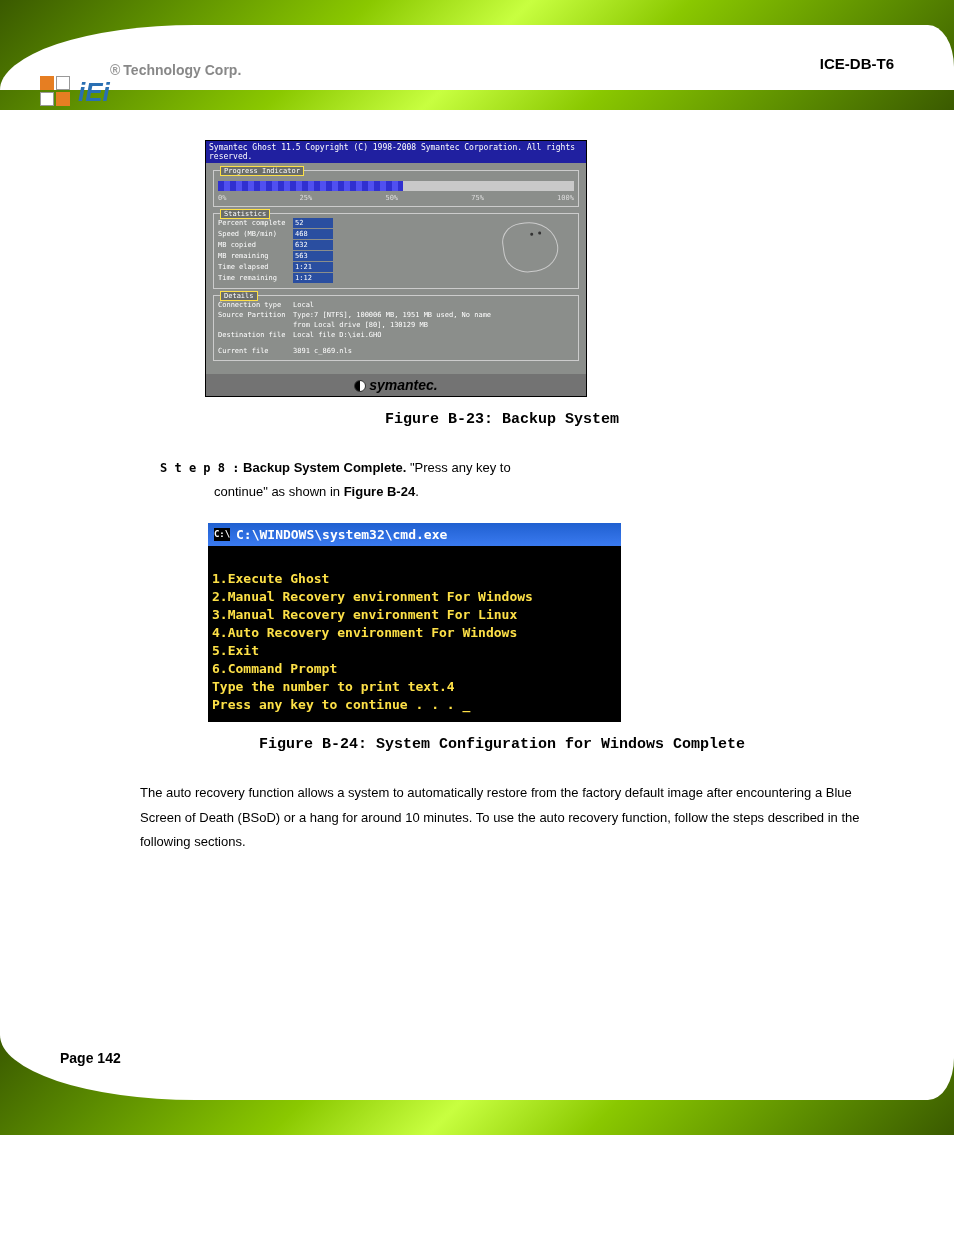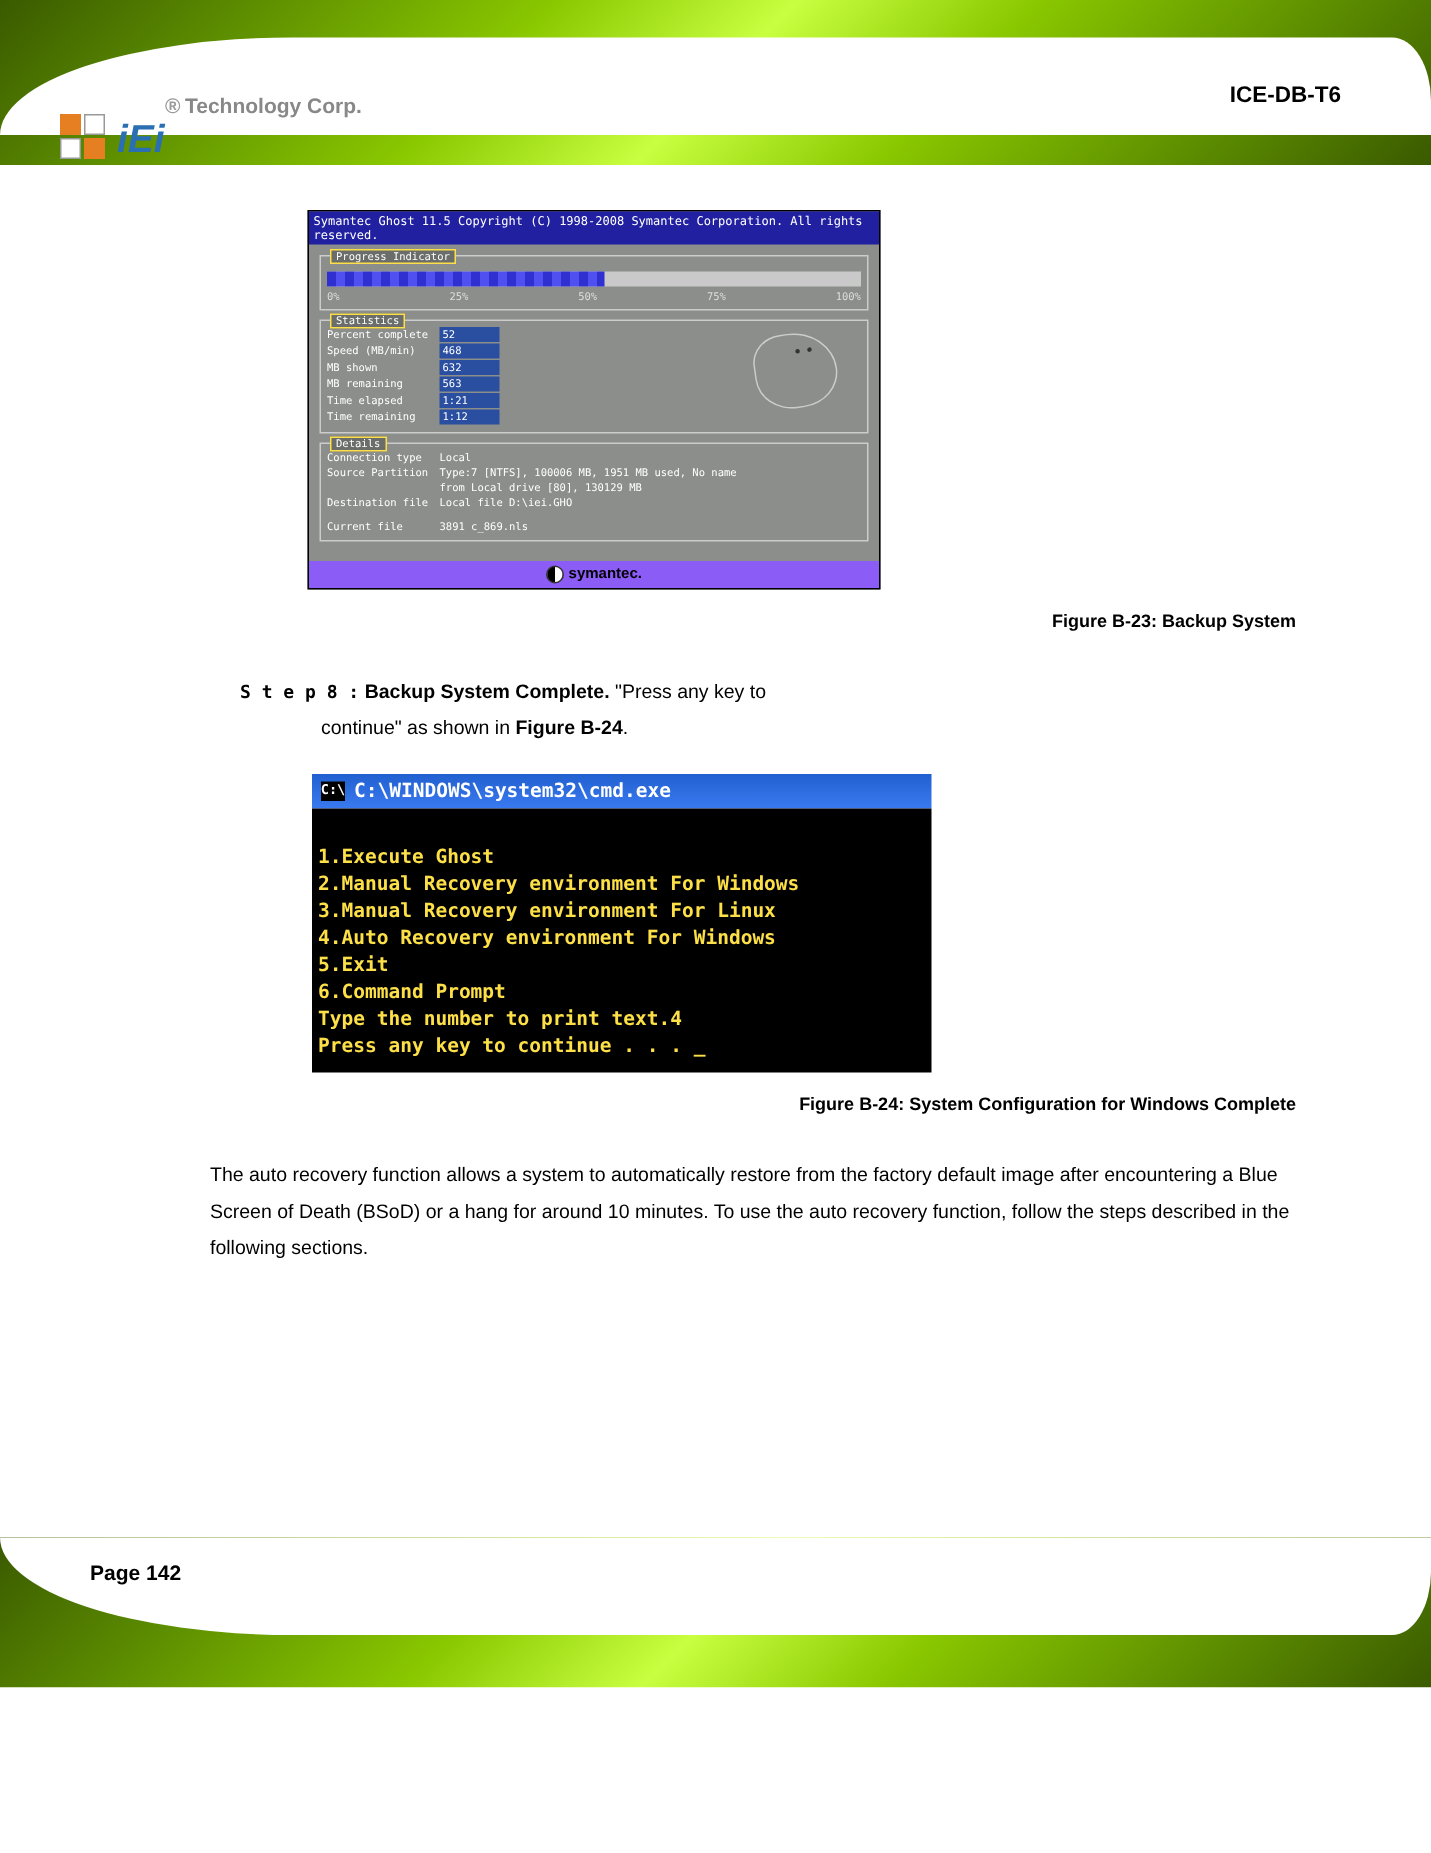--- a/index.html
+++ b/index.html
@@ -129,28 +129,29 @@
     .stats-eye1, .stats-eye2 {
       position: absolute;
       width: 3px; height: 3px;
       background: #333;
       border-radius: 50%;
       top: 10px;
     }
     .stats-eye1 { left: 28px; } .stats-eye2 { left: 36px; }
     .details-row { display: flex; font-size: 7px; color: #fff; line-height: 10px; }
     .details-label { width: 75px; }
-    .sym-logo { text-align: center; padding: 3px 0; color: #000; font-size: 10px; font-weight: bold; background: #8b5cf6; }
+    .sym-logo { text-align: center; padding: 3px 0; color: #000; font-size: 14px; font-weight: bold; background: #737373; font-style: italic; }
     .sym-logo .yc { display:inline-block; width:12px; height:12px; border-radius:50%; background: linear-gradient(90deg,#000 50%,#fff 50%); vertical-align:middle; margin-right:3px; border:1px solid #333; }
 
     .figure-caption {
-      text-align: right;
-      font-size: 12px;
+      text-align: center;
+      font-size: 15px;
       font-weight: bold;
       margin: 10px 0 28px;
+      font-family: Liberation Mono, monospace;
     }
     .step-line {
       font-size: 13px;
       line-height: 1.8;
       margin-bottom: 20px;
       text-indent: -54px;
       padding-left: 74px;
     }
     .step-line .bold { font-weight: bold; }
     .step-num { font-family: monospace; font-size: 12px; letter-spacing: 0; }
@@ -272,21 +273,21 @@
           <div class="ghost-panel-label">Statistics</div>
           <div class="stats-row">
               <div class="stats-label">Percent complete</div>
               <div class="stats-val">52</div>
             </div>
           <div class="stats-row">
               <div class="stats-label">Speed (MB/min)</div>
               <div class="stats-val">468</div>
             </div>
           <div class="stats-row">
-              <div class="stats-label">MB shown</div>
+              <div class="stats-label">MB copied</div>
               <div class="stats-val">632</div>
             </div>
           <div class="stats-row">
               <div class="stats-label">MB remaining</div>
               <div class="stats-val">563</div>
             </div>
           <div class="stats-row">
               <div class="stats-label">Time elapsed</div>
               <div class="stats-val">1:21</div>
             </div>

